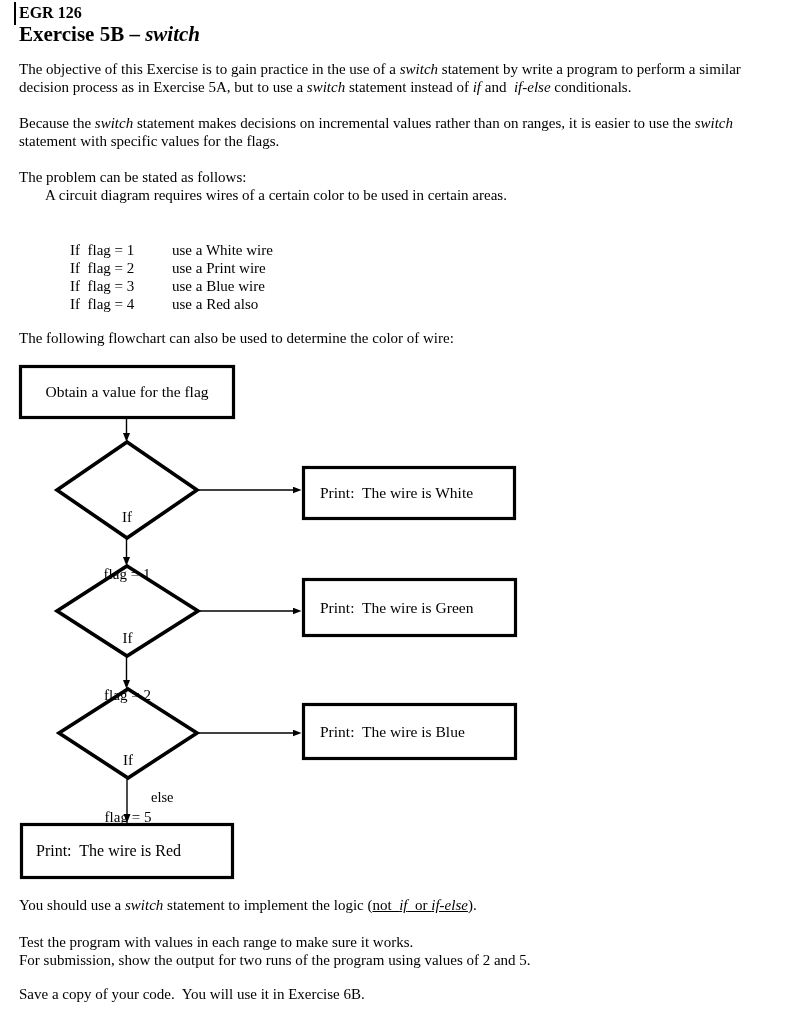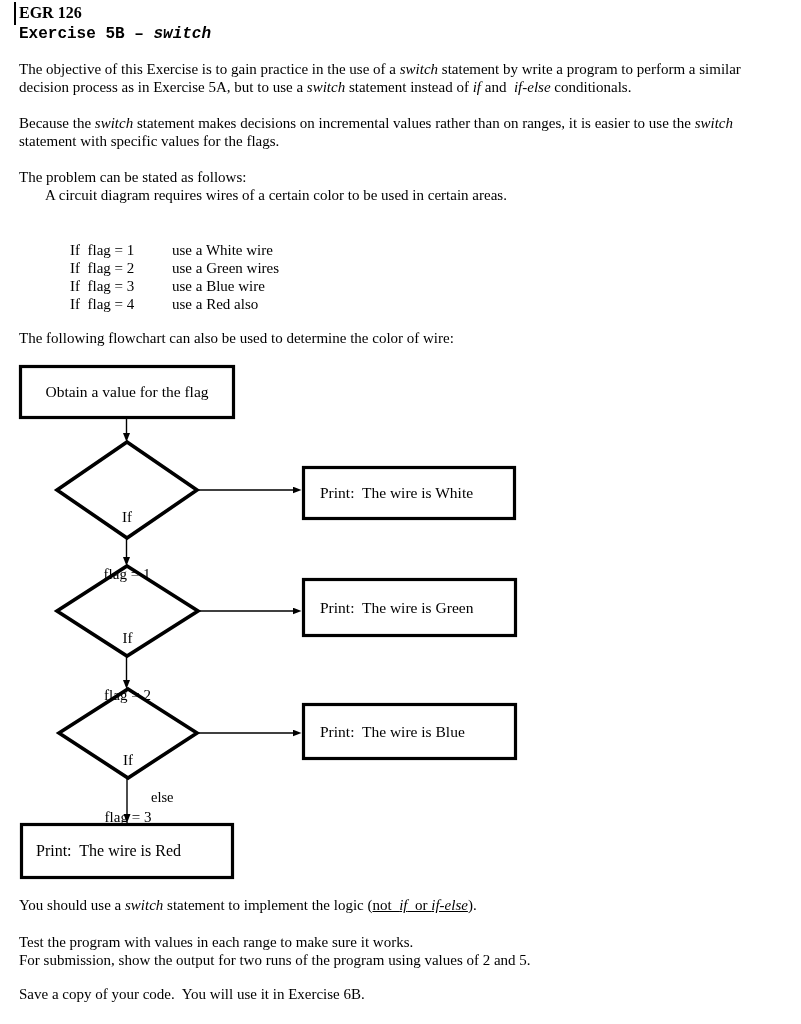--- a/index.html
+++ b/index.html
@@ -7,21 +7,21 @@
   body{
     width:801px;height:1024px;background:#ffffff;overflow:hidden;
     font-family:"Liberation Serif","DejaVu Serif",serif;color:#000000;
   }
   .page{position:relative;width:801px;height:1024px;background:#ffffff;font-size:15px;padding-left:23px;}
   .abs{position:absolute;}
   .doc-line{white-space:pre;line-height:17.8px;min-height:17.8px;}
   .i{font-style:italic;}
   .u{text-decoration:underline;}
   .h1{font-size:16px;font-weight:bold;line-height:20px;white-space:pre;}
-  .h2{font-size:16px;font-weight:bold;font-family:Liberation Mono, monospace;}
+  .h2{font-size:21px;font-weight:bold;}
   .h2 .doc-line{line-height:20px;}
   .caret{width:2px;height:23px;background:#000;}
   .flag-table{line-height:18px;}
   .flag-row{white-space:pre;}
   .flag-cond{display:inline-block;width:102px;white-space:pre;}
   .flag-action{white-space:pre;}
   
   .flowchart{position:absolute;left:0;top:362px;width:801px;height:518px;}
   .flowchart svg{position:absolute;left:0;top:0;}
   .fc-label{position:absolute;display:flex;align-items:center;white-space:pre;font-size:15.5px;}
@@ -50,21 +50,21 @@
   <div class="abs" style="left:19px;top:115px;">
       <div class="doc-line"><span class="">Because the </span><span class="i">switch</span><span class=""> statement makes decisions on incremental values rather than on ranges, it is easier to use the </span><span class="i">switch</span></div>
       <div class="doc-line"><span class="">statement with specific values for the flags.</span></div>
     </div>
 
   <div class="abs doc-line" style="left:19px;top:169px;">The problem can be stated as follows:</div>
   <div class="abs doc-line" style="left:45px;top:187px;">A circuit diagram requires wires of a certain color to be used in certain areas.</div>
 
   <div class="abs flag-table" style="left:70px;top:241px;">
     <div class="flag-row"><span class="flag-cond">If  flag = 1</span><span class="flag-action">use a White wire</span></div>
-    <div class="flag-row"><span class="flag-cond">If  flag = 2</span><span class="flag-action">use a Green wires</span></div>
+    <div class="flag-row"><span class="flag-cond">If  flag = 2</span><span class="flag-action">use a Print wire</span></div>
     <div class="flag-row"><span class="flag-cond">If  flag = 3</span><span class="flag-action">use a Blue wire</span></div>
     <div class="flag-row"><span class="flag-cond">If  flag = 4</span><span class="flag-action">use a Red also</span></div>
   </div>
 
   <div class="abs doc-line" style="left:19px;top:330px;">The following flowchart can also be used to determine the color of wire:</div>
 
   <div class="flowchart">
     <svg width="801" height="518" viewBox="0 0 801 518">
       <defs>
         <marker id="ah" markerWidth="10" markerHeight="8" refX="1" refY="3.5" orient="auto" markerUnits="userSpaceOnUse">
@@ -98,21 +98,21 @@
     <div class="fc-diamond-label" style="left:57px;top:108px;width:140px;">
       <div>If</div>
       <div>flag = 1</div>
     </div>
     <div class="fc-diamond-label" style="left:57px;top:229px;width:141px;">
       <div>If</div>
       <div>flag = 2</div>
     </div>
     <div class="fc-diamond-label" style="left:58px;top:351px;width:140px;">
       <div>If</div>
-      <div>flag = 3</div>
+      <div>flag = 5</div>
     </div>
 
     <div class="fc-label fc-print" style="left:303px;top:106px;width:194px;height:50px;">Print:  The wire is White</div>
     <div class="fc-label fc-print" style="left:303px;top:218px;width:195px;height:55px;">Print:  The wire is Green</div>
     <div class="fc-label fc-print" style="left:303px;top:343px;width:195px;height:53px;">Print:  The wire is Blue</div>
     <div class="fc-label fc-print" style="left:19px;top:463px;width:194px;height:52px;font-size:16px;">Print:  The wire is Red</div>
 
     <div class="fc-else" style="left:151px;top:427px;">else</div>
   </div>
 

